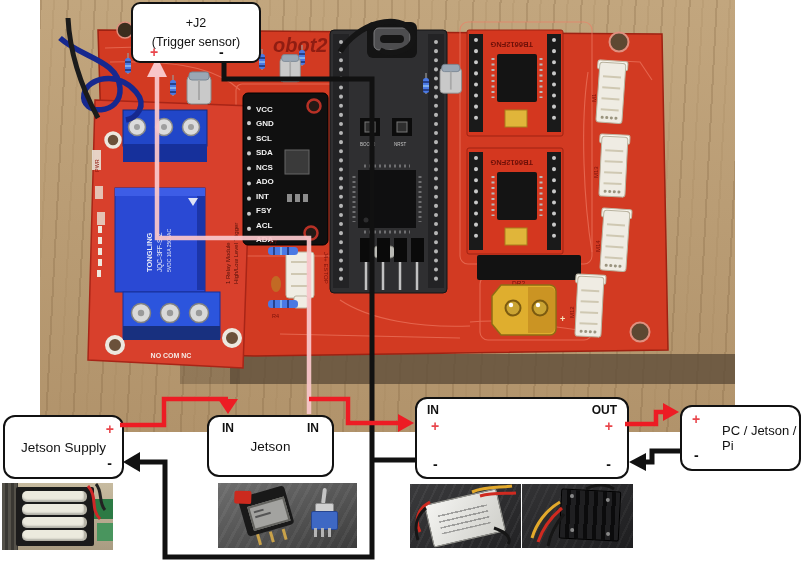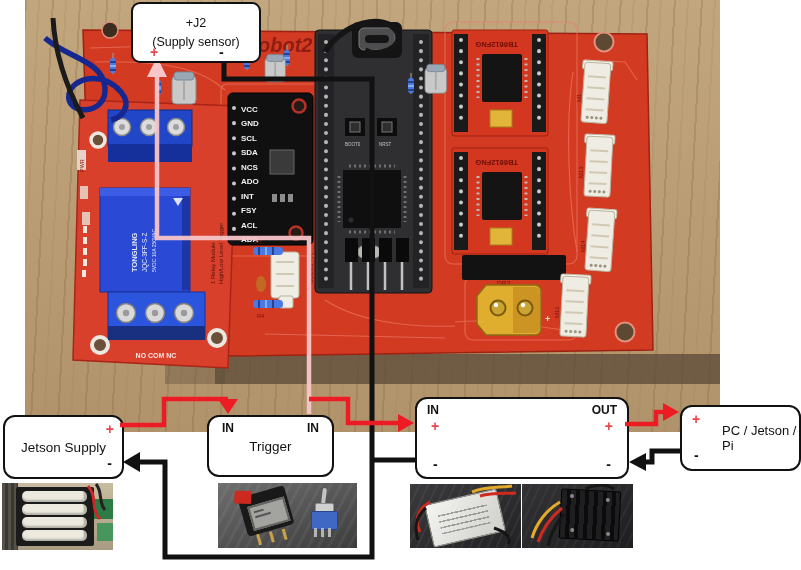--- a/index.html
+++ b/index.html
@@ -1,19 +1,19 @@
 <!DOCTYPE html>
 <html><head>
 <meta charset="utf-8">
 <style>
   html,body{margin:0;padding:0;background:#fff;}
   body{width:801px;height:570px;position:relative;font-family:"Liberation Sans",sans-serif;overflow:hidden;}
   .abs{position:absolute;}
   
-  #pcb-photo{left:25px;top:0;width:695px;height:432px;
+  #pcb-photo{left:40px;top:0;width:695px;height:432px;
     background:
       repeating-linear-gradient(93deg, rgba(115,86,52,.22) 0 2px, rgba(0,0,0,0) 2px 13px, rgba(160,130,90,.20) 13px 15px, rgba(0,0,0,0) 15px 27px),
       linear-gradient(180deg,#c2a67e,#b1936b);}
   
   .box{position:absolute;background:#fff;border:2px solid #111;border-radius:12px;
        display:flex;align-items:center;justify-content:center;color:#111;
        font-size:13.5px;font-weight:500;z-index:4;}
   .sgn{position:absolute;font-weight:700;font-size:14px;line-height:1;}
   .sp{color:#e9454b;} .sm{color:#111;}
   .inout{position:absolute;font-size:12px;font-weight:700;color:#111;line-height:1;text-align:center;}
@@ -290,33 +290,33 @@
   <use href="#cap" transform="translate(400,68) scale(0.9)"></use>
 
   <path d="M20,38 C42,58 78,60 80,88 C82,116 40,116 44,94 C47,78 78,70 96,92 C108,106 96,118 86,120" fill="none" stroke="#16288f" stroke-width="5.5"></path>
   <path d="M28,18 C30,58 44,92 58,118" fill="none" stroke="#1b1b1b" stroke-width="5"></path>
   <path d="M300,52 C318,22 360,12 372,32 C380,48 352,58 340,50" fill="none" stroke="#151515" stroke-width="5.5"></path>
 </svg>
 </div>
 
 <div id="j2box" class="abs">
   <div>+J2</div>
-  <div>(Supply sensor)</div>
+  <div>(Trigger sensor)</div>
 </div>
 <span id="j2plus" class="sgn sp abs">+</span>
 <span id="j2minus" class="sgn sm abs">-</span>
 
 <div class="box" style="left:3px;top:415px;width:117px;height:60px;">
   <span>Jetson Supply</span>
   <span class="sgn sp" style="right:8px;top:5px;">+</span>
   <span class="sgn sm" style="right:10px;bottom:7px;">-</span>
 </div>
 
 <div class="box" style="left:207px;top:415px;width:123px;height:58px;">
-  <span>Trigger</span>
+  <span>Jetson</span>
   <span class="inout" style="left:13px;top:5px;">IN</span>
   <span class="inout" style="right:13px;top:5px;">IN</span>
 </div>
 
 <div class="box" style="left:415px;top:397px;width:210px;height:78px;">
   <span class="inout" style="left:10px;top:5px;">IN</span>
   <span class="inout" style="right:10px;top:5px;">OUT</span>
   <span class="sgn sp" style="left:14px;top:20px;">+</span>
   <span class="sgn sp" style="right:14px;top:20px;">+</span>
   <span class="sgn sm" style="left:16px;bottom:6px;">-</span>

